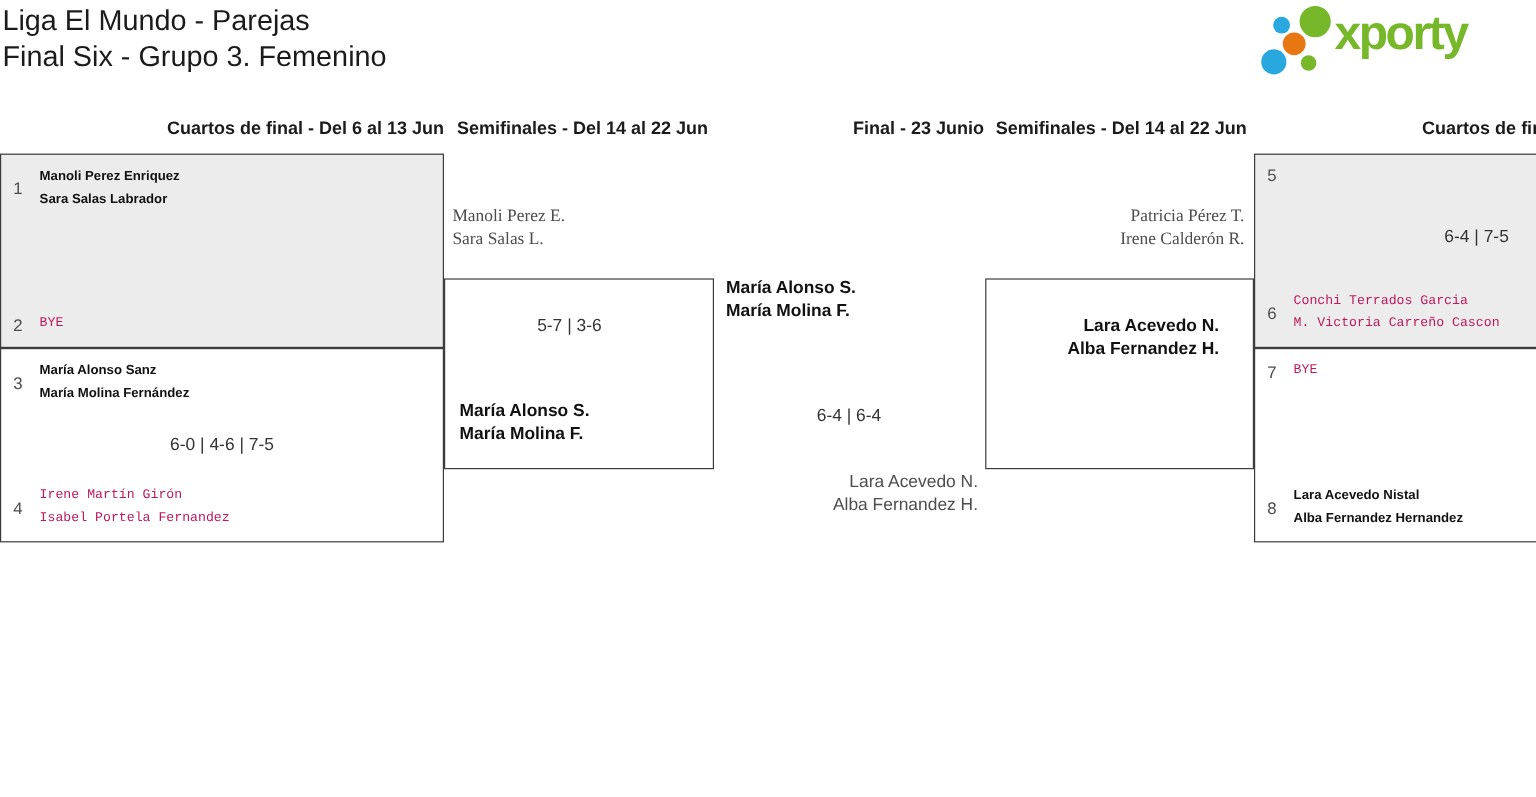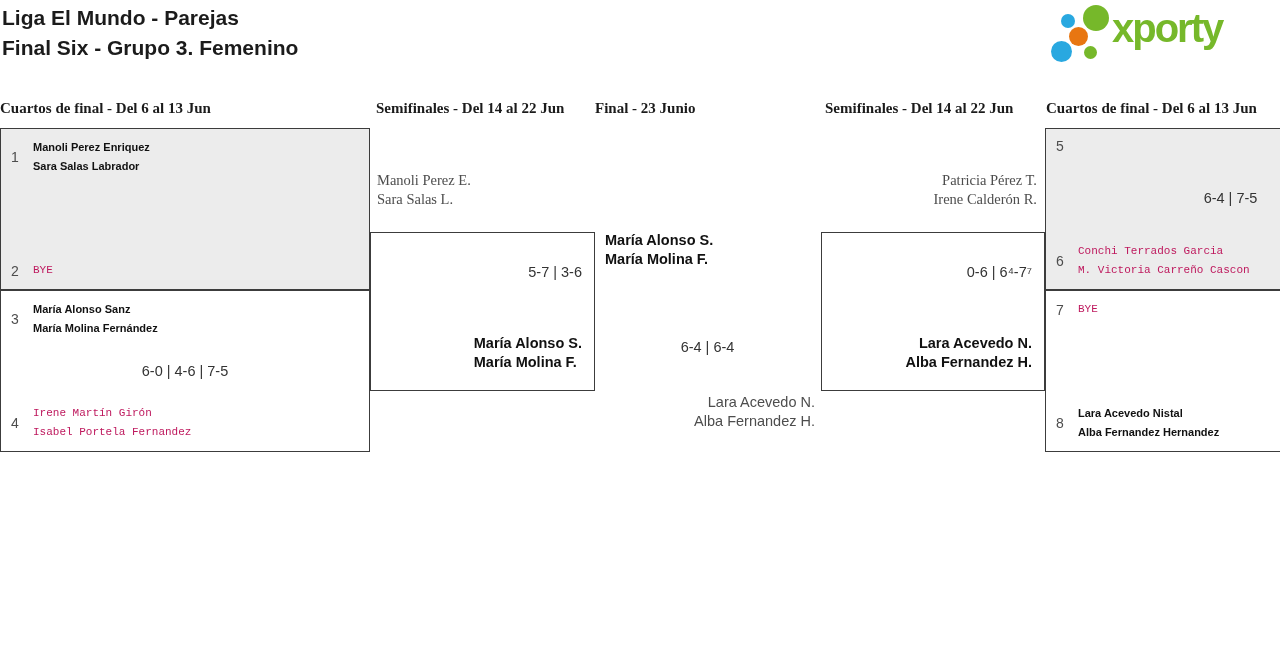--- a/index.html
+++ b/index.html
@@ -1,48 +1,48 @@
 <!DOCTYPE html>
 <html style="--accent-green: #76b82a; --accent-blue: #29a8e0; --accent-orange: #e87611; --box-shaded: #ececec;"><head>
 <meta charset="utf-8">
 <style>
   html,body{margin:0;padding:0;background:#fff;}
   .stage{
     position:relative;width:1280px;height:664px;overflow:hidden;background:#fff;
     font-family:"Liberation Sans","DejaVu Sans",sans-serif;color:#1b1b1b;
   }
   
-  .page-title{position:absolute;left:2px;top:3px;font-size:21px;font-weight:700;line-height:30px;color:#1b1b1b;}
+  .page-title{position:absolute;left:2px;top:3px;font-size:24px;font-weight:400;line-height:30px;color:#1b1b1b;}
   .logo{position:absolute;left:1046px;top:0;width:234px;height:74px;}
   .dot{position:absolute;border-radius:50%;}
   .dot-green-big{left:37px;top:5px;width:26px;height:26px;background:var(--accent-green,#76b82a);}
   .dot-blue-small{left:15px;top:14px;width:14px;height:14px;background:var(--accent-blue,#29a8e0);}
   .dot-orange{left:23px;top:27px;width:19px;height:19px;background:var(--accent-orange,#e87611);}
   .dot-blue-big{left:5px;top:41px;width:21px;height:21px;background:var(--accent-blue,#29a8e0);}
   .dot-green-small{left:38px;top:46px;width:13px;height:13px;background:var(--accent-green,#76b82a);}
   .logo-text{position:absolute;left:66px;top:6px;font-size:40px;font-weight:700;letter-spacing:-2px;color:var(--accent-green,#76b82a);}
   
-  .round-header{position:absolute;top:97px;font-size:15px;font-weight:700;line-height:22px;text-align:left;color:#1b1b1b;font-family:Liberation Serif, serif;}
+  .round-header{position:absolute;top:97px;font-size:15px;font-weight:700;line-height:22px;text-align:right;color:#1b1b1b;}
   .rh-qf-left{left:0;width:370px;}
   .rh-sf-left{left:376px;width:214px;}
   .rh-final{left:595px;width:225px;}
   .rh-sf-right{left:825px;width:214px;}
   .rh-qf-right{left:1046px;width:370px;}
   
   .match-box{
     position:absolute;box-sizing:border-box;border:1px solid #3c3c3c;background:#fff;
     display:flex;flex-direction:column;justify-content:space-between;padding:9px 10px;
   }
   .match-box.shaded{background:var(--box-shaded,#ececec);}
   .qf-l-top{left:0;top:128px;width:370px;height:162px;}
   .qf-l-bottom{left:0;top:290px;width:370px;height:162px;}
   .qf-r-top{left:1045px;top:128px;width:371px;height:162px;}
   .qf-r-bottom{left:1045px;top:290px;width:371px;height:162px;}
   .sf-box{position:absolute;box-sizing:border-box;border:1px solid #3c3c3c;background:#fff;
-    display:flex;flex-direction:column;justify-content:space-between;padding:30px 12px 18px 12px;align-items:flex-end;}
+    display:flex;flex-direction:column;justify-content:space-between;padding:30px 28px 18px 12px;}
   .sf-left-box{left:370px;top:232px;width:225px;height:159px;}
   .sf-right-box{left:821px;top:232px;width:224px;height:159px;}
   
   .team-row{display:flex;align-items:center;gap:6px;}
   .seed{flex:0 0 16px;font-size:14px;color:#4d4d4d;text-align:left;}
   .team-lines{font-size:11px;line-height:19px;}
   .team-bold{font-weight:700;color:#111;}
   .team-reg{font-weight:400;color:#be185d;font-family:Liberation Mono, monospace;}
   .score-row{font-size:14.5px;color:#333;text-align:center;min-height:18px;line-height:18px;}
   
@@ -138,21 +138,20 @@
     <div>Lara Acevedo N.</div>
     <div>Alba Fernandez H.</div>
   </div>
 
   <div class="sf-feeder sf-feeder-right">
     <div>Patricia Pérez T.</div>
     <div>Irene Calderón R.</div>
   </div>
 
   <div class="sf-box sf-right-box">
-    <div class="score-row">0-6 | 6⁴-7⁷</div>
     <div class="sf-winner sf-winner-right">
       <div>Lara Acevedo N.</div>
       <div>Alba Fernandez H.</div>
     </div>
   </div>
 
   <div class="match-box qf-r-top shaded">
     <div class="team-row">
       <span class="seed">5</span>
     </div>

